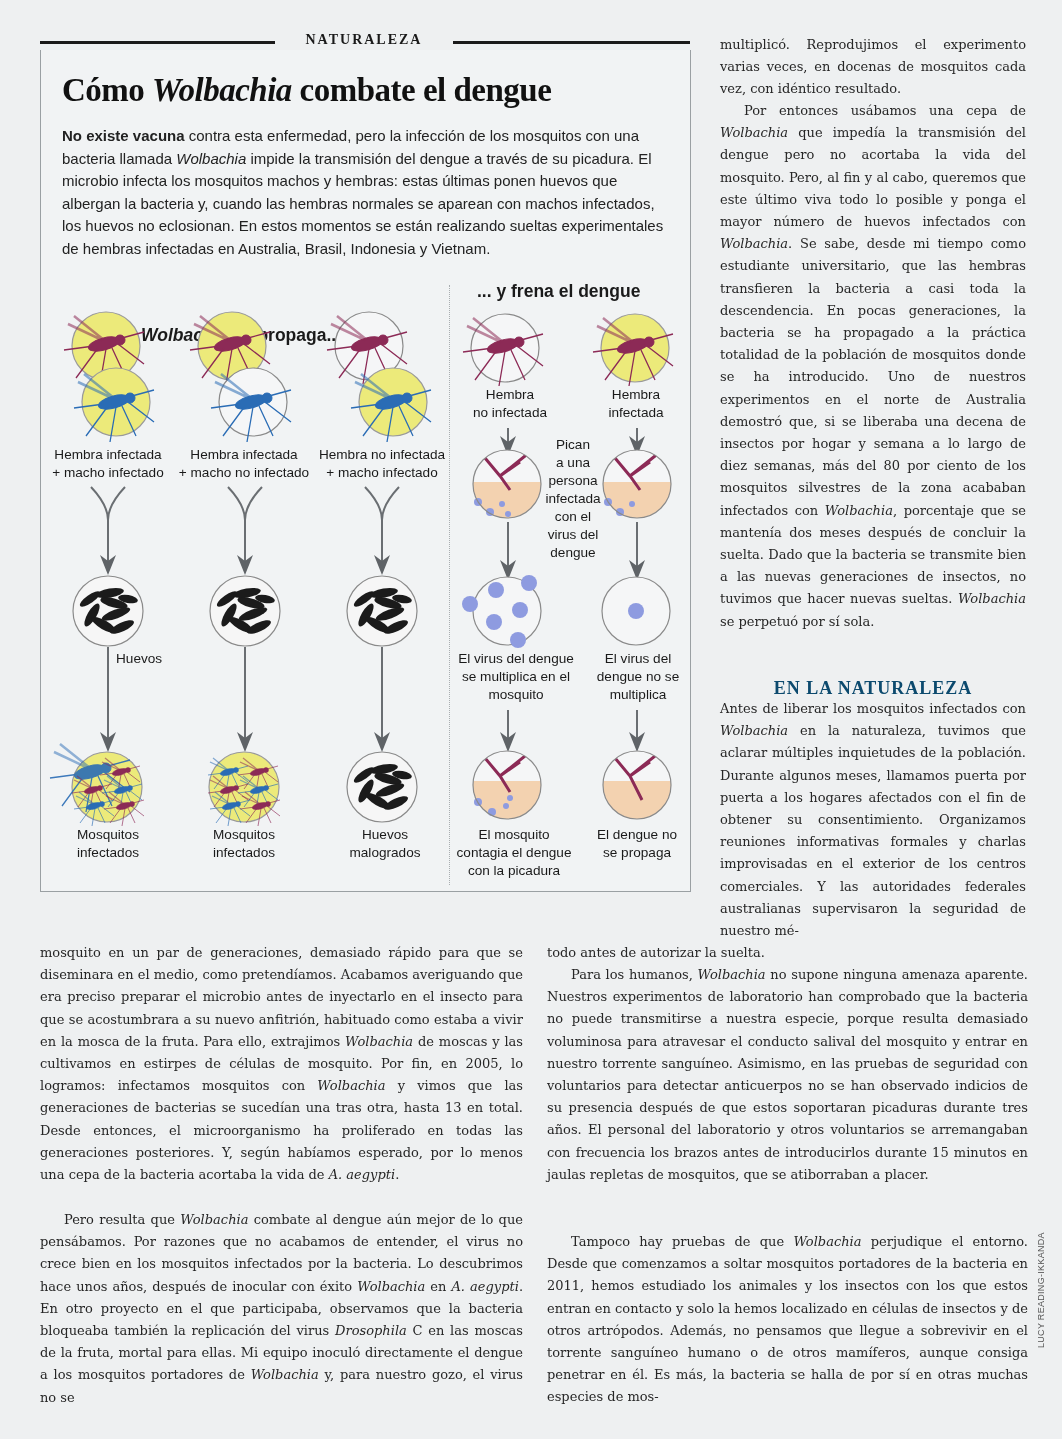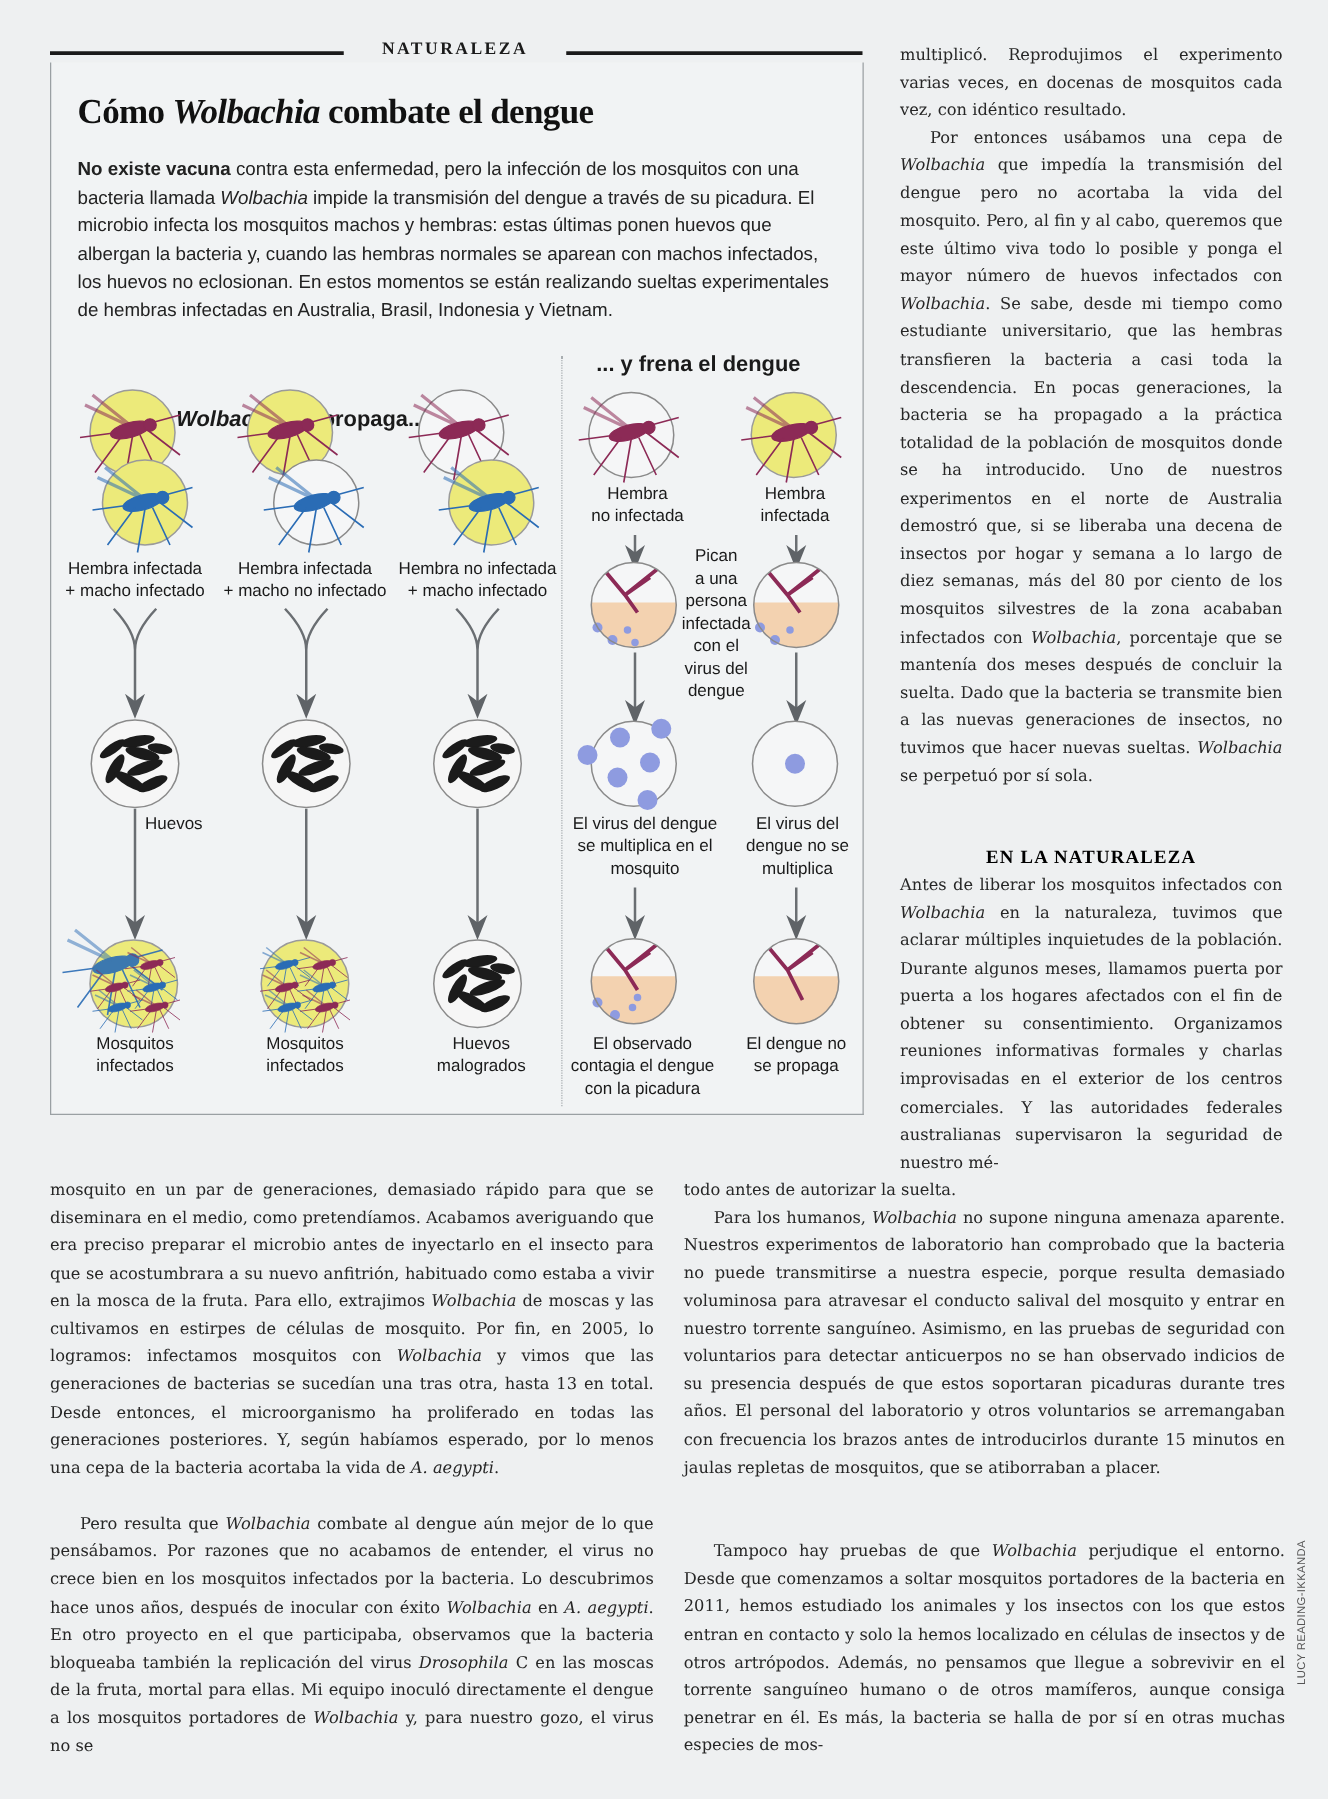--- a/index.html
+++ b/index.html
@@ -9,42 +9,42 @@
   
   .rule-left { position: absolute; left: 40px; top: 41px; width: 235px; height: 3px; background: #1a1a1a; }
   .rule-right { position: absolute; left: 453px; top: 41px; width: 237px; height: 3px; background: #1a1a1a; }
   .kicker { position: absolute; left: 275px; top: 32px; width: 178px; text-align: center;
             font-family: "Liberation Serif", serif; font-weight: bold; font-size: 14px; letter-spacing: 2px; color: #1a1a1a; }
 
   
   .box { position: absolute; left: 40px; top: 50px; width: 651px; height: 842px;
          border: 1.5px solid #9aa0a3; border-top: none; background: #f1f3f4; }
   .title { position: absolute; left: 62px; top: 66px; font-family: "Liberation Serif", serif;
-           font-size: 28px; line-height: 48px; color: #111; letter-spacing: -0.5px; }
+           font-size: 33px; line-height: 48px; color: #111; letter-spacing: -0.5px; }
   .title i { font-style: italic; }
   .lede { position: absolute; left: 62px; top: 125px; width: 612px;
           font-family: "Liberation Sans", sans-serif; font-size: 15px; line-height: 22.5px; color: #222; }
   .lede b { font-weight: bold; }
 
   .col-head { position: absolute; font-family: "Liberation Sans", sans-serif; font-weight: bold;
               font-size: 17.5px; color: #1a1a1a; }
   .divider { position: absolute; left: 449px; top: 285px; width: 0; height: 600px; border-left: 1.5px dotted #a8adb0; }
 
   .cap { position: absolute; font-family: "Liberation Sans", sans-serif; font-size: 13.6px;
          line-height: 18px; text-align: center; color: #1a1a1a; }
 
   svg.diagram { position: absolute; left: 0; top: 0; width: 1062px; height: 1439px; pointer-events: none; }
 
   
   .para { position: absolute; font-family: "DejaVu Serif", serif; font-size: 13px; line-height: 22.2px;
           color: #262626; text-align: justify; }
   .para i { font-style: italic; }
   .para .ind { display: inline-block; width: 24px; }
   .sub-head { position: absolute; left: 720px; top: 678px; width: 306px; text-align: center;
-              font-family: "Liberation Serif", serif; font-weight: bold; font-size: 15px; letter-spacing: 1px; color: #000000; }
+              font-family: "Liberation Serif", serif; font-weight: bold; font-size: 18px; letter-spacing: 1px; color: #0c4a6e; }
   .credit { position: absolute; left: 1036px; top: 1348px; transform: rotate(-90deg); transform-origin: left top;
             font-family: "Liberation Sans", sans-serif; font-size: 9px; color: #555; letter-spacing: 0.3px; white-space: nowrap; }
 </style>
 </head>
 <body>
 
 <div class="rule-left"></div>
 <div class="kicker">NATURALEZA</div>
 <div class="rule-right"></div>
 
@@ -270,21 +270,21 @@
     <div>se multiplica en el</div>
     <div>mosquito</div>
   </div>
 <div class="cap" style="left:592px; top:650px; width:92px;">
     <div>El virus del</div>
     <div>dengue no se</div>
     <div>multiplica</div>
   </div>
 
 <div class="cap" style="left:452px; top:826px; width:124px;">
-    <div>El observado</div>
+    <div>El mosquito</div>
     <div>contagia el dengue</div>
     <div>con la picadura</div>
   </div>
 <div class="cap" style="left:590px; top:826px; width:94px;">
     <div>El dengue no</div>
     <div>se propaga</div>
   </div>
 
 <p class="para" style="left:720px; top:34px; width:306px;">multiplicó. Reprodujimos el experimento varias veces, en docenas de mosquitos cada vez, con idéntico resultado.</p>
 <p class="para" style="left:720px; top:100px; width:306px;"><span class="ind"></span><span>Por entonces usábamos una cepa de </span><i>Wolbachia</i><span> que impedía la transmisión del dengue pero no acortaba la vida del mosquito. Pero, al fin y al cabo, queremos que este último viva todo lo posible y ponga el mayor número de huevos infectados con </span><i>Wolbachia</i><span>. Se sabe, desde mi tiempo como estudiante universitario, que las hembras transfieren la bacteria a casi toda la descendencia. En pocas generaciones, la bacteria se ha propagado a la práctica totalidad de la población de mosquitos donde se ha introducido. Uno de nuestros experimentos en el norte de Australia demostró que, si se liberaba una decena de insectos por hogar y semana a lo largo de diez semanas, más del 80 por ciento de los mosquitos silvestres de la zona acababan infectados con </span><i>Wolbachia</i><span>, porcentaje que se mantenía dos meses después de concluir la suelta. Dado que la bacteria se transmite bien a las nuevas generaciones de insectos, no tuvimos que hacer nuevas sueltas. </span><i>Wolbachia</i><span> se perpetuó por sí sola.</span></p>

